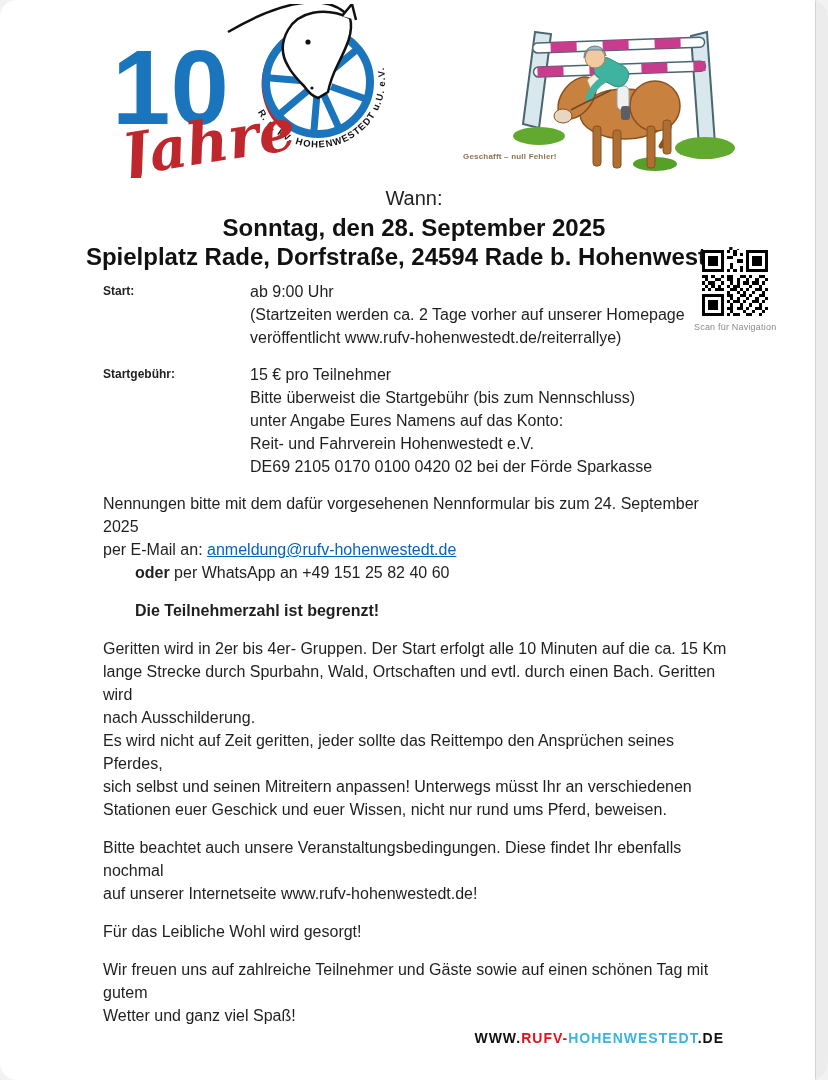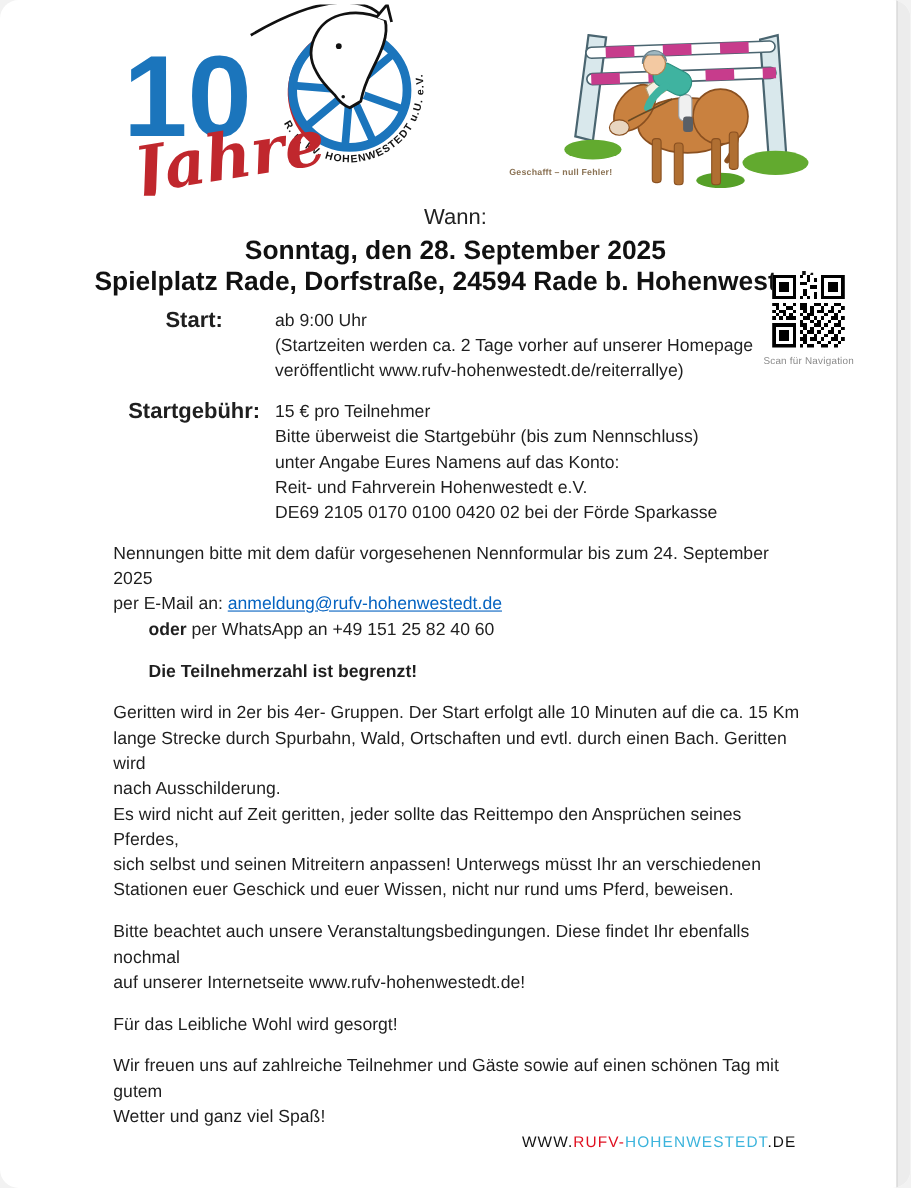--- a/index.html
+++ b/index.html
@@ -29,29 +29,29 @@
   .headlines{text-align:center;margin-top:4px;}
   .h-label{font-size:20px;line-height:29px;color:#222;}
   .h-value{font-size:24px;line-height:29px;font-weight:700;color:#111;}
   
   .qr-wrap{position:absolute;left:694px;top:250px;width:100px;text-align:left;}
   .qr-caption{display:block;font-size:9px;color:#8a8a8a;margin-top:2px;letter-spacing:.2px;}
   
   .content{padding:0 95px 0 103px;}
   .body-text{font-size:16px;line-height:23px;margin:0 0 15px 0;white-space:pre-line;}
   .info-row{display:grid;grid-template-columns:147px 1fr;margin:0 0 14px 0;}
-  .info-label{font-weight:700;font-size:20px;line-height:23px;text-align:center;}
+  .info-label{font-weight:700;font-size:12px;line-height:23px;}
   .info-value{font-size:16px;line-height:23px;white-space:pre-line;}
   .first-row{margin-top:9px;}
   .bold-line{font-weight:700;margin-left:32px;}
   a.email{color:#0563c1;text-decoration:underline;cursor:pointer;text-align:center;}
   
   .footer{
     position:absolute;top:1030px;right:104px;
-    font-size:14px;font-weight:400;letter-spacing:1px;
+    font-size:14px;font-weight:700;letter-spacing:1px;
   }
   .f-black{color:#111;}
   .f-red{color:#e01020;}
   .f-cyan{color:#3cb4dc;}
 </style>
 </head>
 <body>
 
 <div class="page">
 

